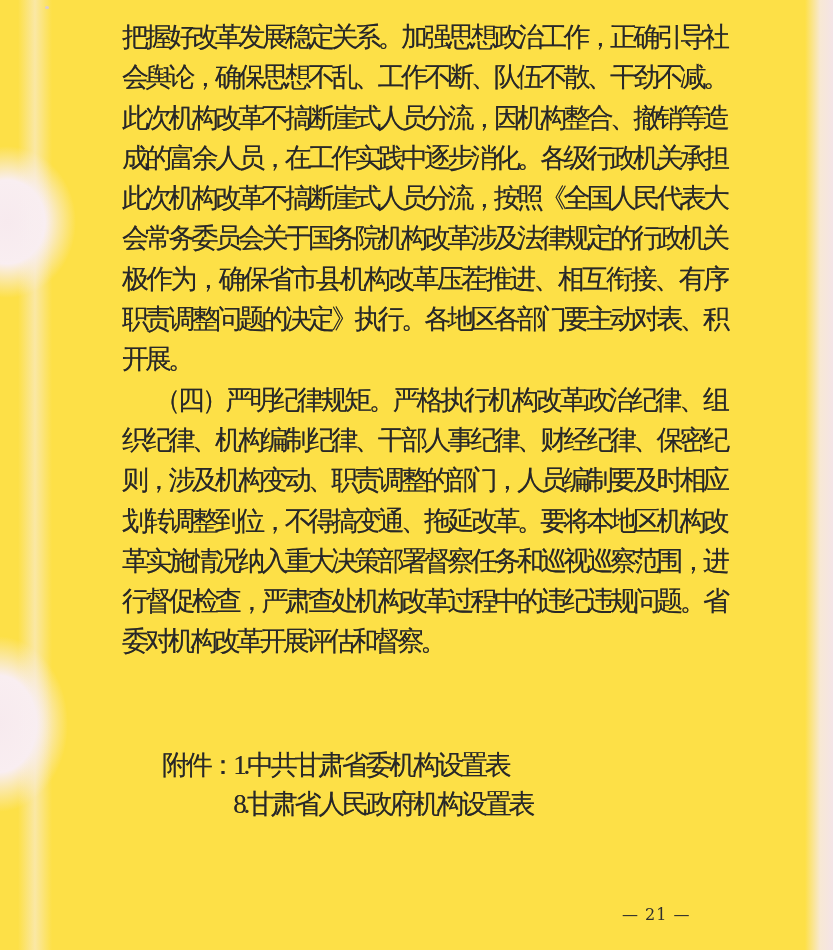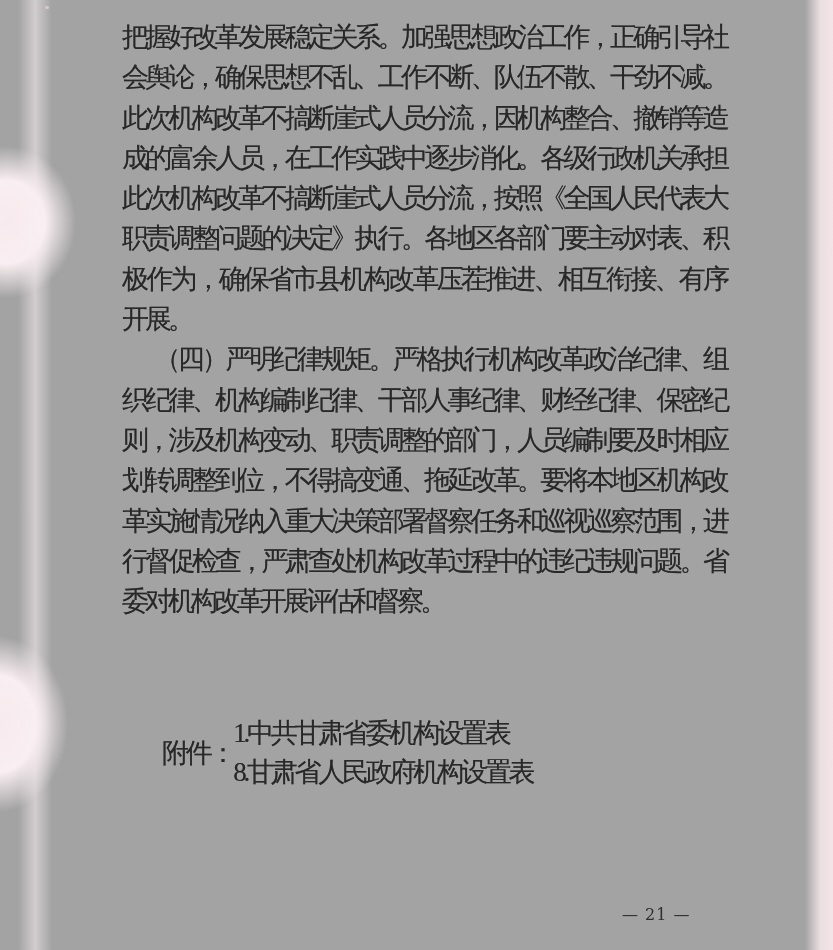--- a/index.html
+++ b/index.html
@@ -6,21 +6,21 @@
   body {
     width: 833px; height: 950px;
     background: #ffffff;
     font-family: "Liberation Serif", "DejaVu Serif", serif;
     color: #282828;
     position: relative;
     overflow: hidden;
   }
   .page {
     position: absolute; inset: 0;
-    background: #a3a3a3;
+    background: #fde047;
   }
   
   .stain {
     position: absolute;
     border-radius: 50%;
     pointer-events: none;
   }
   .stain-a {
     left: -62px; top: 146px; width: 138px; height: 152px;
     background: radial-gradient(closest-side, #f7eaee 0%, #f9eef1 55%, rgba(249,238,241,0) 100%);
@@ -51,24 +51,24 @@
   }
   .line {
     letter-spacing: -0.15em;
     text-align: justify;
     text-align-last: justify;
   }
   .line.end { text-align-last: left; }
   .line.indent { text-indent: 32px; }
   
   .attachments {
-    position: absolute; left: 162px; top: 714px;
+    position: absolute; left: 162px; top: 746px;
     font-size: 27px; line-height: 39px;
     letter-spacing: -0.12em;
-    display: flex; align-items: center;
+    display: flex; align-items: flex-start;
     text-shadow: 0 0 0.4px rgba(40,40,40,0.55);
   }
   .attachments .label { white-space: nowrap; }
   .attachments .items div { white-space: nowrap; }
   
   .page-number {
     position: absolute; left: 622px; top: 903px;
     font-size: 16px; line-height: 24px;
     letter-spacing: 1px;
     color: #2e2e2e;
@@ -86,22 +86,23 @@
   <div class="right-edge"></div>
   <div class="speck"></div>
 
   <div class="body-text">
     <div class="paragraph">
       <div class="line">把握好改革发展稳定关系。加强思想政治工作，正确引导社</div>
       <div class="line">会舆论，确保思想不乱、工作不断、队伍不散、干劲不减。</div>
       <div class="line">此次机构改革不搞断崖式人员分流，因机构整合、撤销等造</div>
       <div class="line">成的富余人员，在工作实践中逐步消化。各级行政机关承担</div>
       <div class="line">此次机构改革不搞断崖式人员分流，按照《全国人民代表大</div>
+      <div class="line">会常务委员会关于国务院机构改革涉及法律规定的行政机关</div>
+      <div class="line">极作为，确保省市县机构改革压茬推进、相互衔接、有序</div>
       <div class="line">职责调整问题的决定》执行。各地区各部门要主动对表、积</div>
-      <div class="line">极作为，确保省市县机构改革压茬推进、相互衔接、有序</div>
       <div class="line end">开展。</div>
     </div>
     <div class="paragraph">
       <div class="line indent">（四）严明纪律规矩。严格执行机构改革政治纪律、组</div>
       <div class="line">织纪律、机构编制纪律、干部人事纪律、财经纪律、保密纪</div>
       <div class="line">则，涉及机构变动、职责调整的部门，人员编制要及时相应</div>
       <div class="line">划转调整到位，不得搞变通、拖延改革。要将本地区机构改</div>
       <div class="line">革实施情况纳入重大决策部署督察任务和巡视巡察范围，进</div>
       <div class="line">行督促检查，严肃查处机构改革过程中的违纪违规问题。省</div>
       <div class="line end">委对机构改革开展评估和督察。</div>

